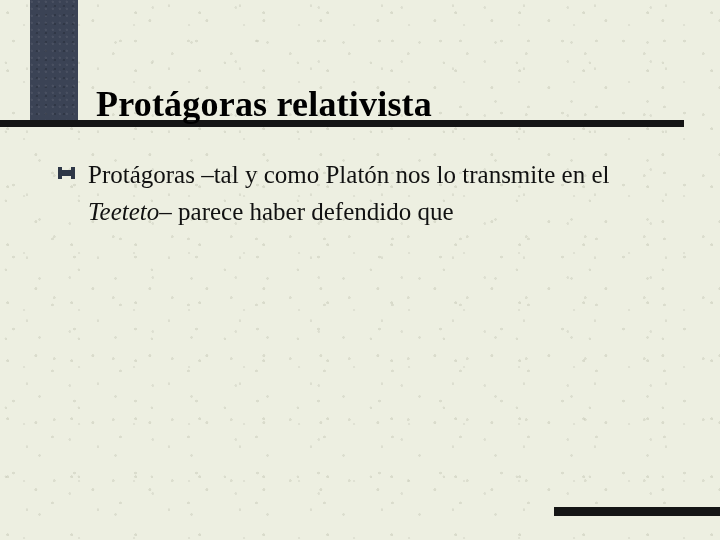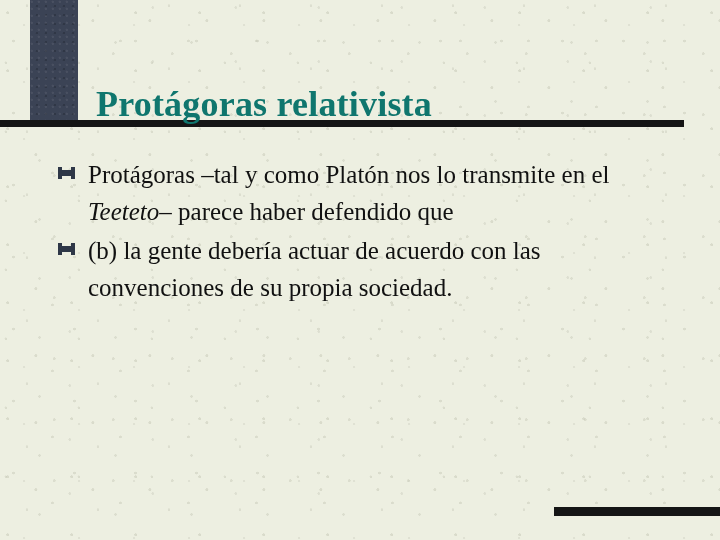--- a/index.html
+++ b/index.html
@@ -59,21 +59,21 @@
     background: #151515;
   }
 
   .title {
     position: absolute;
     left: 96px;
     top: 58px;
     right: 40px;
     font-size: 36px;
     line-height: 44px;
-    color: #0f766e;
+    color: #000000;
     font-family: "Liberation Serif", serif;
     letter-spacing: 0.2px;
   }
 
   .body-block {
     position: absolute;
     left: 58px;
     top: 156px;
     width: 610px;
   }
@@ -161,26 +161,16 @@
       <span class="bullet-glyph">
         <span class="cap-l"></span>
           <span class="bar"></span>
           <span class="cap-r"></span>
       </span>
     </span>
     <span class="bullet-text"><span>Protágoras –tal y como Platón nos lo transmite en el </span><em>Teeteto</em><span>– parece haber defendido que</span></span>
   </div>
 
 
-  <div class="bullet-row">
-    <span class="bullet-marker">
-      <span class="bullet-glyph">
-        <span class="cap-l"></span>
-          <span class="bar"></span>
-          <span class="cap-r"></span>
-      </span>
-    </span>
-    <span class="bullet-text"><span>(b) la gente debería actuar de acuerdo con las convenciones de su propia sociedad.</span></span>
-  </div>
 
 </div>
 
 <div class="bottom-bar"></div>
 
 </body></html>

